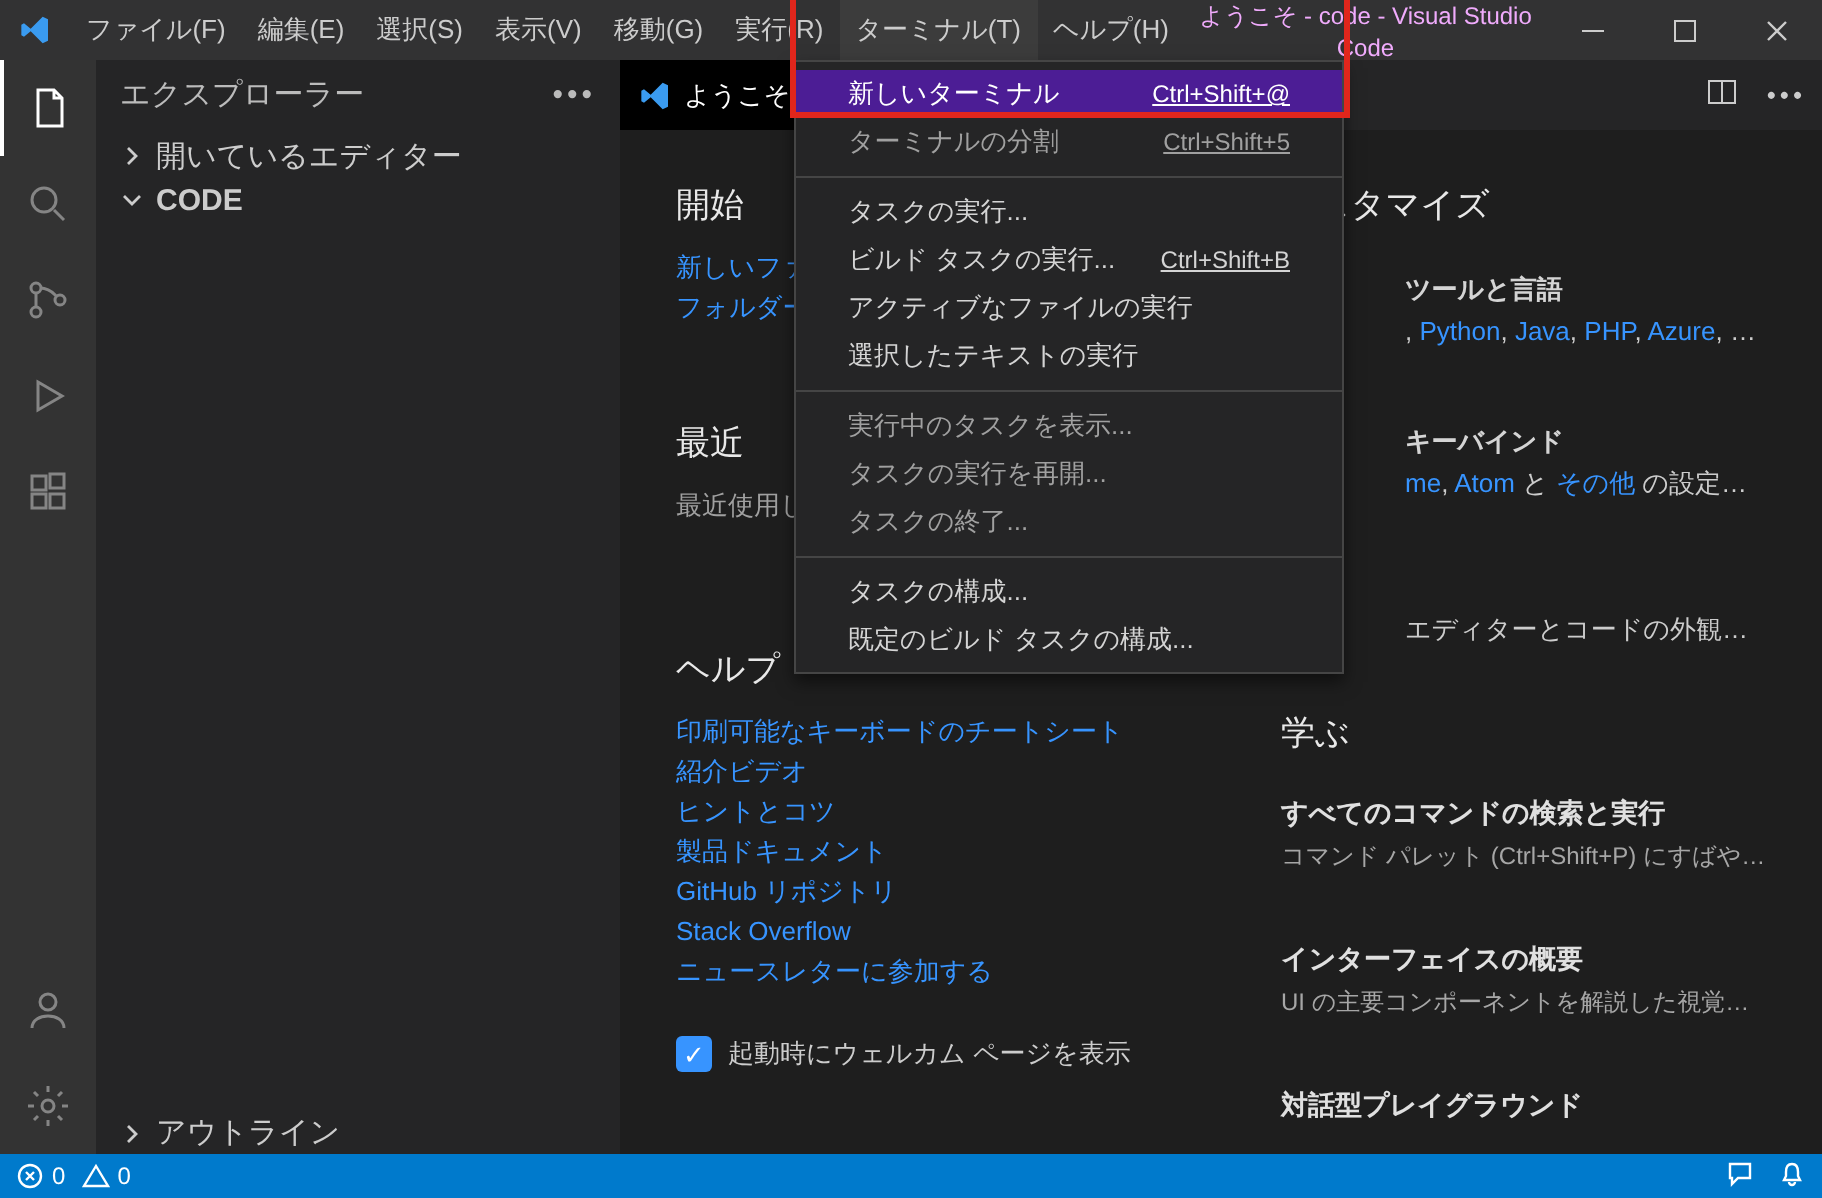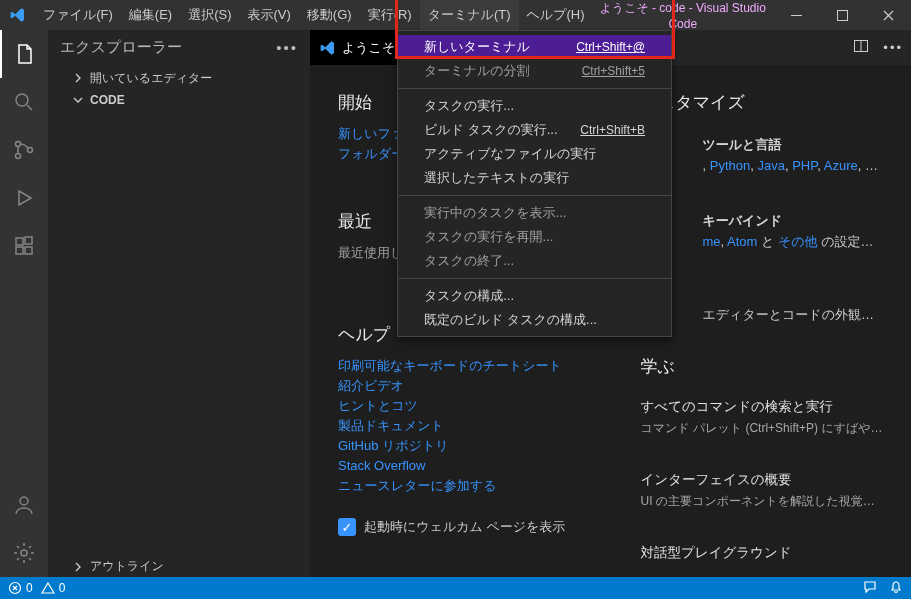--- a/index.html
+++ b/index.html
@@ -14,40 +14,40 @@
     .window-controls { display:flex; height:100%; }
     .window-controls .ctl { width:46px; display:flex; align-items:center; justify-content:center; color:#ccc; }
     .activitybar { position:absolute; top:30px; left:0; bottom:22px; width:48px; background:#333333; display:flex; flex-direction:column; align-items:center; }
     .activitybar .spacer { flex:1; }
     .activitybar .aitem { width:48px; height:48px; display:flex; align-items:center; justify-content:center; color:#858585; }
     .activitybar .aitem.active { color:#fff; border-left:2px solid #fff; }
     .sidebar { position:absolute; top:30px; left:48px; bottom:22px; width:262px; background:#252526; }
     .sidebar .header { height:35px; display:flex; align-items:center; padding:0 12px; color:#bbb; font-size:15px; }
     .sidebar .header .title { flex:1; }
     .sidebar .section { padding: 2px 0; }
-    .sidebar .row { display:flex; align-items:center; height:22px; padding-left:24px; color:#ccc; font-size:12px; }
+    .sidebar .row { display:flex; align-items:center; height:22px; padding-left:12px; color:#ccc; font-size:15px; }
     .sidebar .chev { width:16px; display:inline-flex; }
     .sidebar .row .label { margin-left:2px; }
     .sidebar .row.bold .label { font-weight:600; }
     .sidebar .bottom { position:absolute; bottom:0; left:0; right:0; }
     .sidebar .bottom .row { border-top:1px solid #00000000; }
     .editor { position:absolute; top:30px; left:310px; right:0; bottom:22px; background:#1e1e1e; }
     .tabbar { height:35px; background:#252526; display:flex; align-items:stretch; }
     .tab { display:flex; align-items:center; background:#000000; padding:0 10px; gap:6px; color:#fff; font-size:13px; }
     .tab svg { width:16px; height:16px; }
     .tabbar .right { margin-left:auto; display:flex; align-items:center; padding-right:8px; gap:14px; color:#ccc; }
     .content { position:absolute; top:35px; left:0; right:0; bottom:0; padding: 20px 28px 20px 28px; display:flex; gap:60px; overflow:hidden;}
     .col { flex:1; min-width:0; }
     h2.section-h { font-weight:400; font-size:17px; color:#e8e8e8; margin-top:6px; margin-bottom:10px; }
     .links a, .links span.link { color:#3794ff; display:block; font-size:13px; line-height:20px; cursor:pointer; text-decoration:none; }
     .muted { color:#a0a0a0; font-size:13px; line-height:20px;}
     .checkbox-row { display:flex; align-items:center; gap:8px; margin-top:22px; font-size:13px; color:#ccc;}
     .cb { width:18px; height:18px; background:#3794ff; border-radius:3px; display:flex; align-items:center; justify-content:center; color:#fff;}
     .card { background:#2a2a2a00; padding:10px 0; }
-    .card .title { color:#e0e0e0; font-size:13.5px; font-weight:400; margin-bottom:4px;}
+    .card .title { color:#e0e0e0; font-size:13.5px; font-weight:700; margin-bottom:4px;}
     .card .desc { color:#a6a6a6; font-size:12px; white-space:nowrap; overflow:hidden; text-overflow:ellipsis;}
     .cust-line { color:#cccccc; font-size:13px; line-height:20px; white-space:nowrap; overflow:hidden; text-overflow:ellipsis;}
     .cust-line a { color:#3794ff; }
     .subh { color:#d4d4d4; font-size:13px; font-weight:600; margin-top:2px; margin-bottom:2px; }
     .dropdown { position:absolute; top:30px; left:397px; width:275px; background:#252526; border:1px solid #454545; box-shadow:0 4px 8px rgba(0,0,0,0.5); z-index:20; padding:4px 0;}
     .dropdown .mrow { display:flex; align-items:center; height:24px; padding:0 26px 0 26px; color:#a0a0a0; font-size:13px;}
     .dropdown .mrow.enabled { color:#d4d4d4; }
     .dropdown .mrow.hover { background:#4c1d95; color:#fff; }
     .dropdown .mrow .lbl { flex:1; white-space:nowrap; overflow:hidden; text-overflow:ellipsis;}
     .dropdown .mrow .sc { color:inherit; font-size:12px;text-decoration:underline;}

